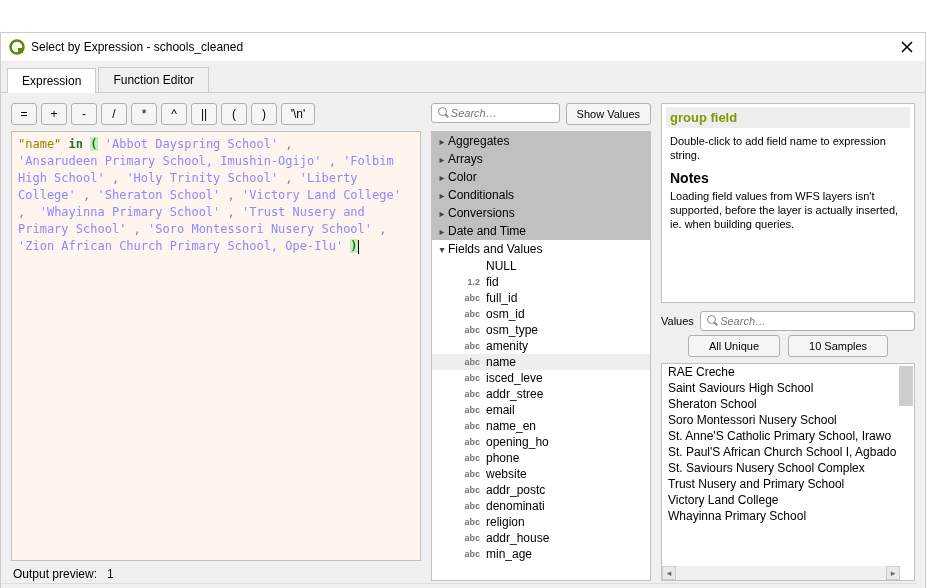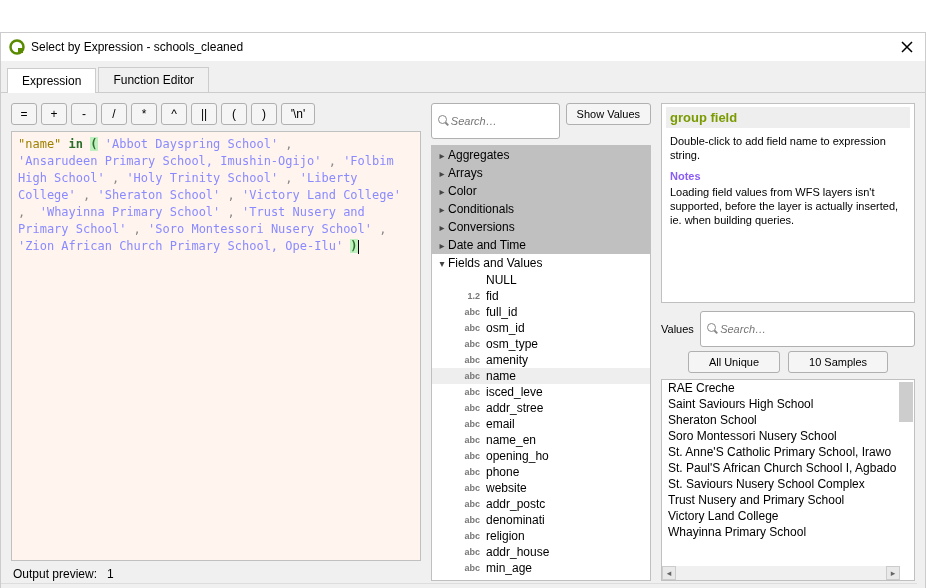--- a/index.html
+++ b/index.html
@@ -20,35 +20,35 @@
   .editor { flex: 1; background: #fff5ee; border: 1px solid #c0c0c0; padding: 4px 6px; font-family: "Consolas", monospace; font-size: 12px; line-height: 17px; white-space: pre-wrap; word-break: break-word; overflow: auto; }
   .t-field { color: #a08000; }
   .t-kw { color: #2b6f2b; font-weight: bold; }
   .t-paren { color: #2b6f2b; font-weight: bold; background: #c0f0c0; }
   .t-str { color: #8a8aff; }
   .t-punc { color: #888; }
   .cursor { display:inline-block; width:0; border-left:1px solid #000; height:14px; vertical-align:middle; }
   .preview { padding: 6px 2px 0 2px; font-size: 12px; }
   .col-mid { width: 220px; display: flex; flex-direction: column; }
   .mid-top { display: flex; gap: 6px; margin-bottom: 6px; }
-  .search-box { flex: 1; height: 36px; border: 1px solid #b0b0b0; border-radius: 3px; background: #fff; display: flex; align-items: center; padding: 0 6px; }
+  .search-box { flex: 1; height: 20px; border: 1px solid #b0b0b0; border-radius: 3px; background: #fff; display: flex; align-items: center; padding: 0 6px; }
   .search-box input { border: none; outline: none; width: 100%; font-size: 11px; font-style: italic; color: #888; background: transparent; }
   .btn { height: 22px; padding: 0 10px; border: 1px solid #b0b0b0; background: #f5f5f5; border-radius: 3px; font-size: 11px; display: inline-flex; align-items: center; cursor: pointer; white-space: nowrap; }
   .tree { flex: 1; border: 1px solid #c0c0c0; background: #fff; overflow-y: auto; font-size: 12px; }
   .tree-scroll { position: relative; }
   .tree-cat { display: flex; align-items: center; padding: 2px 4px; cursor: pointer; background: #c0c0c0; }
   .tree-cat.white { background: #fff; }
   .tree-cat .arrow { width: 12px; display: inline-flex; justify-content: center; color: #444; font-size: 10px; }
   .tree-leaf { display: flex; align-items: center; padding: 1px 4px 1px 28px; cursor: pointer; }
   .tree-leaf.selected { background: #eeeeee; }
   .type-badge { width: 20px; font-size: 9px; color: #777; text-align: right; margin-right: 6px; font-weight: bold; }
   .col-right { flex: 1; display: flex; flex-direction: column; }
   .help-box { border: 1px solid #c0c0c0; background: #fff; padding: 6px 8px; font-size: 11px; min-height: 200px; }
   .help-title { color: #7a9b00; font-weight: bold; font-size: 13px; background: #eee; padding: 3px 4px; margin: -3px -4px 6px -4px; }
-  .help-sub { color: #8b5cf6; font-weight: bold; font-size: 11px; margin-top: 8px; margin-bottom: 3px; }
+  .help-sub { color: #000000; font-weight: bold; font-size: 14px; margin-top: 8px; margin-bottom: 3px; }
   .help-text { line-height: 14px; }
   .values-row { display: flex; align-items: center; gap: 6px; margin: 8px 0 4px 0; }
   .values-row .lbl { font-size: 11px; }
   .values-btns { display: flex; gap: 8px; justify-content: center; margin-bottom: 6px; }
   .values-btns .btn { flex: 0 0 auto; padding: 8px 20px; }
   .values-list { flex: 1; border: 1px solid #c0c0c0; background: #fff; overflow: auto; font-size: 12px; position: relative; }
   .values-list .item { padding: 1px 6px; white-space: nowrap; cursor: pointer; }
   .values-list .item.hl { background: #eeeeee; }
   .footer { position: absolute; left: 0; right: 8px; bottom: 0; height: 36px; display: flex; align-items: center; padding: 0 10px; gap: 8px; background: #f0f0f0; border-top: 1px solid #ddd; }
   .footer .spacer { flex: 1; }

